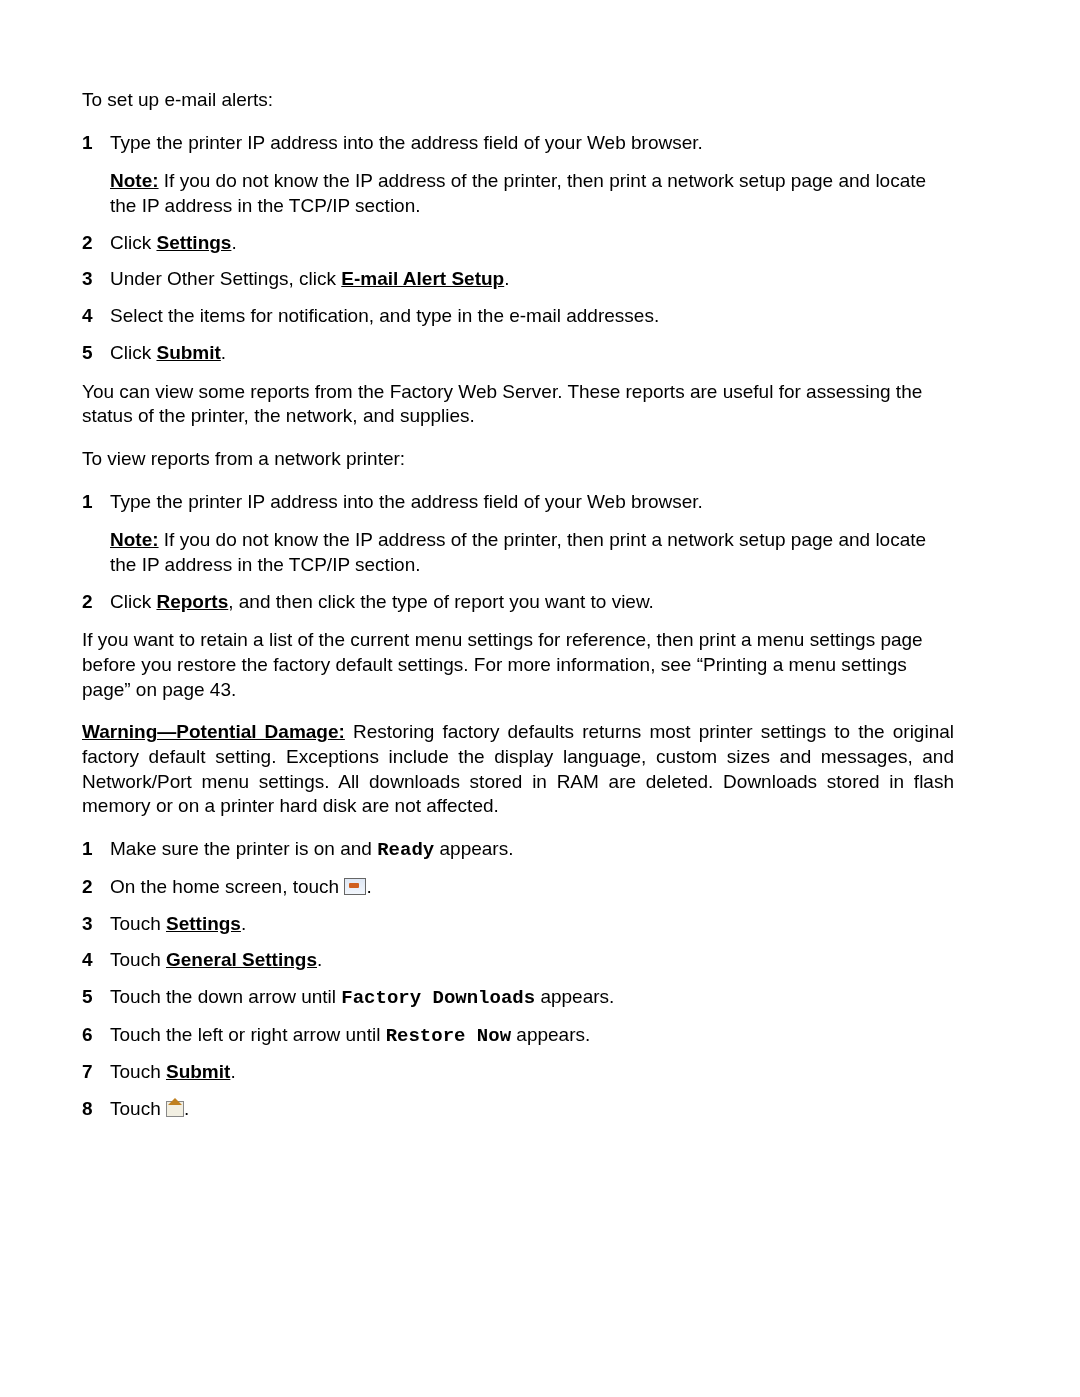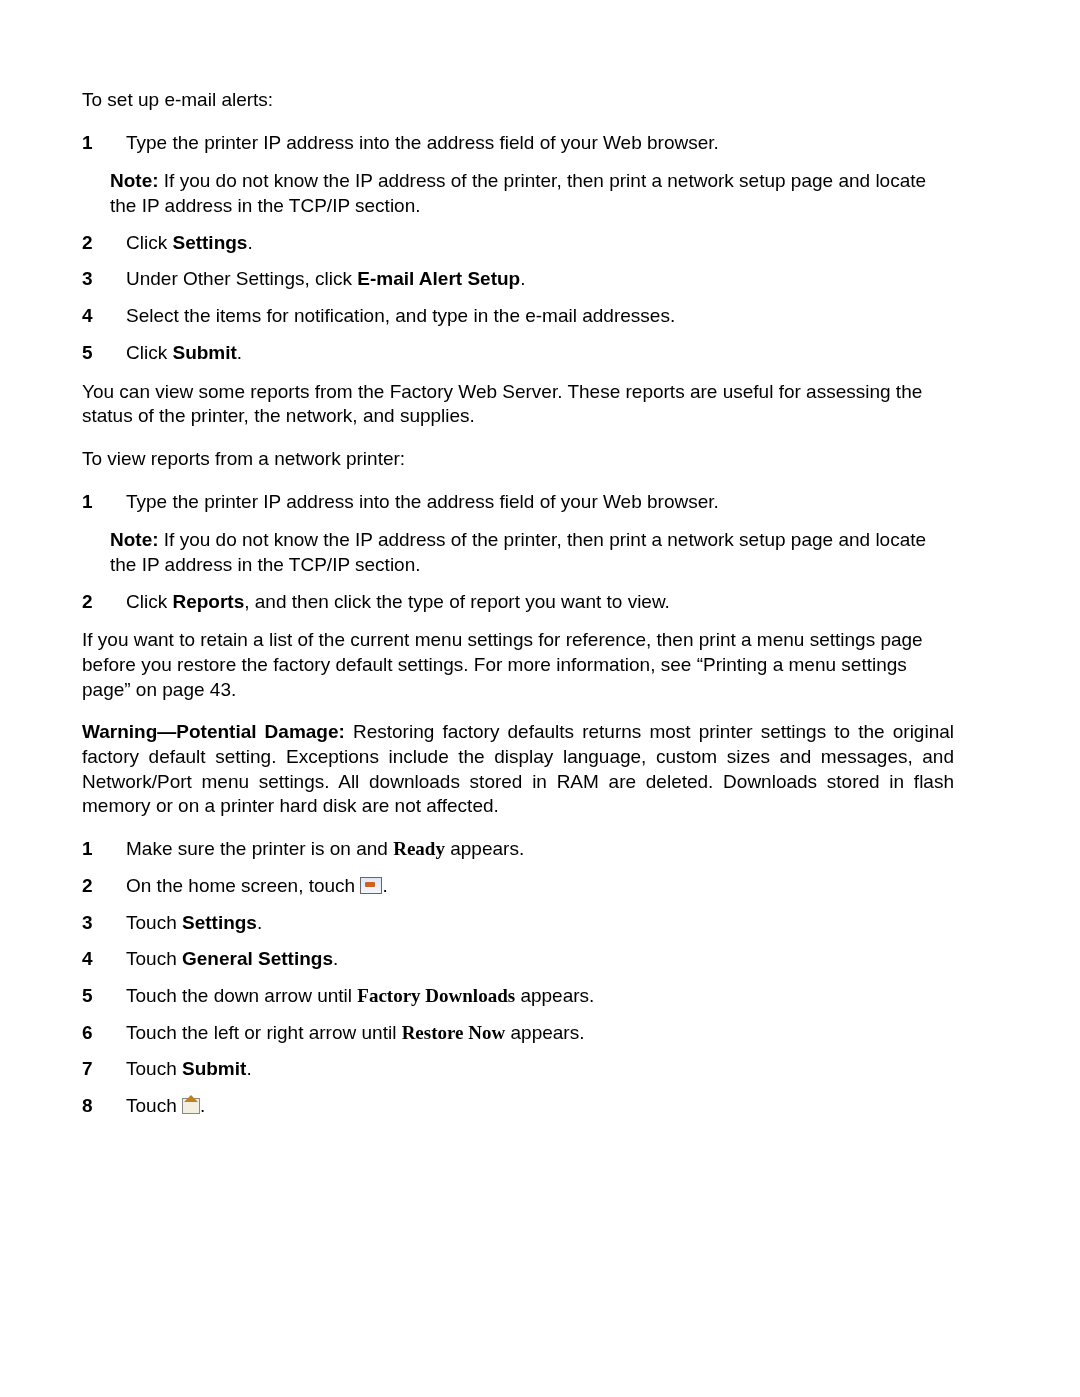--- a/index.html
+++ b/index.html
@@ -37,28 +37,28 @@
   }
   ol.steps > li .num {
     position: absolute;
     left: 0;
     top: 0;
     font-weight: 700;
     font-size: 19px;
     width: 22px;
     text-align: left;
   }
-  .step-body { display: block; margin-left: 16px; }
+  .step-body { display: block; }
   .step-note {
     margin: 14px 0 6px 0;
     display: block;
   }
-  b { font-weight: 700; }
+  b { font-weight: 700; text-decoration: underline; }
   .mono {
-    font-family: Liberation Serif, serif;
+    font-family: Liberation Mono, monospace;
     font-weight: 700;
   }
   .icon-toolbox {
     display: inline-block;
     width: 20px; height: 15px;
     vertical-align: -2px;
     border: 1px solid #666;
     background: linear-gradient(#dfe8f5, #f2f6fc);
     position: relative;
   }

